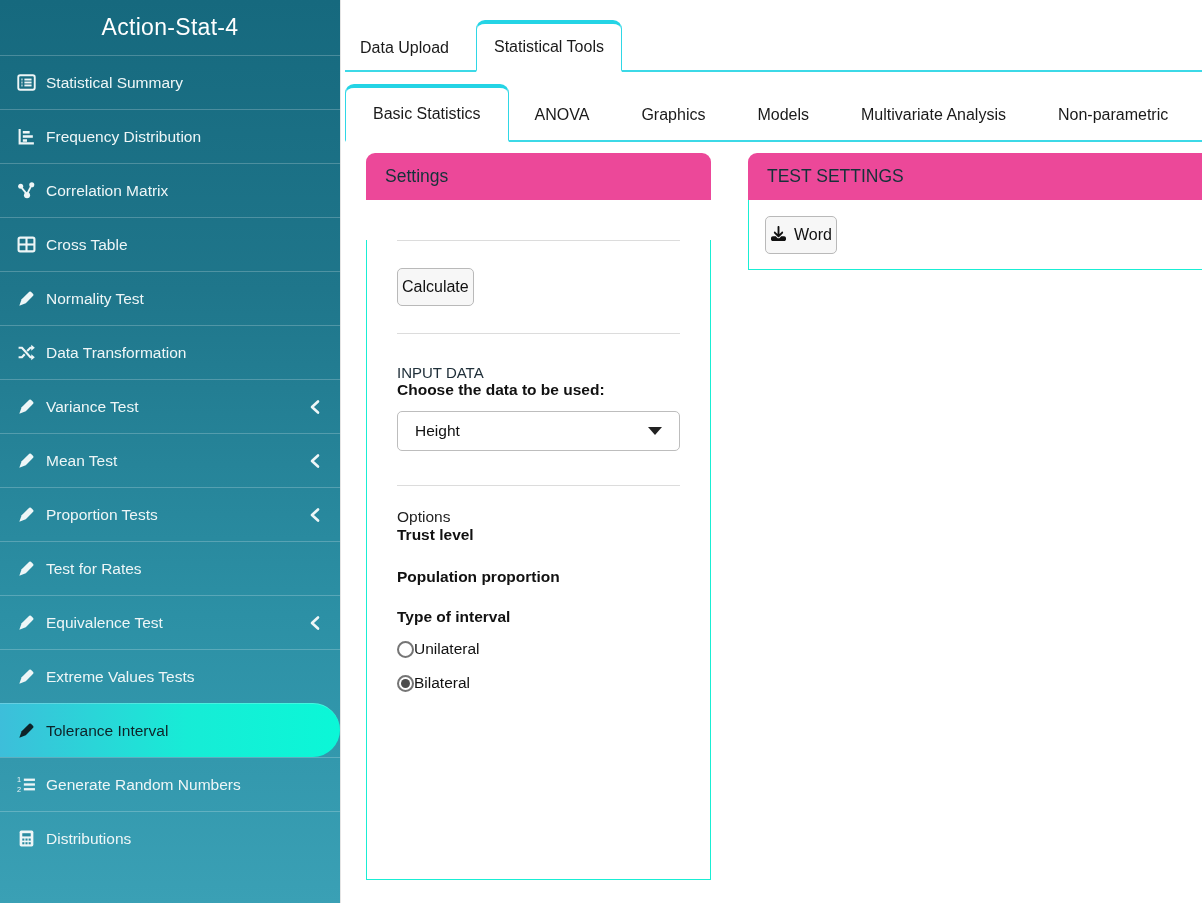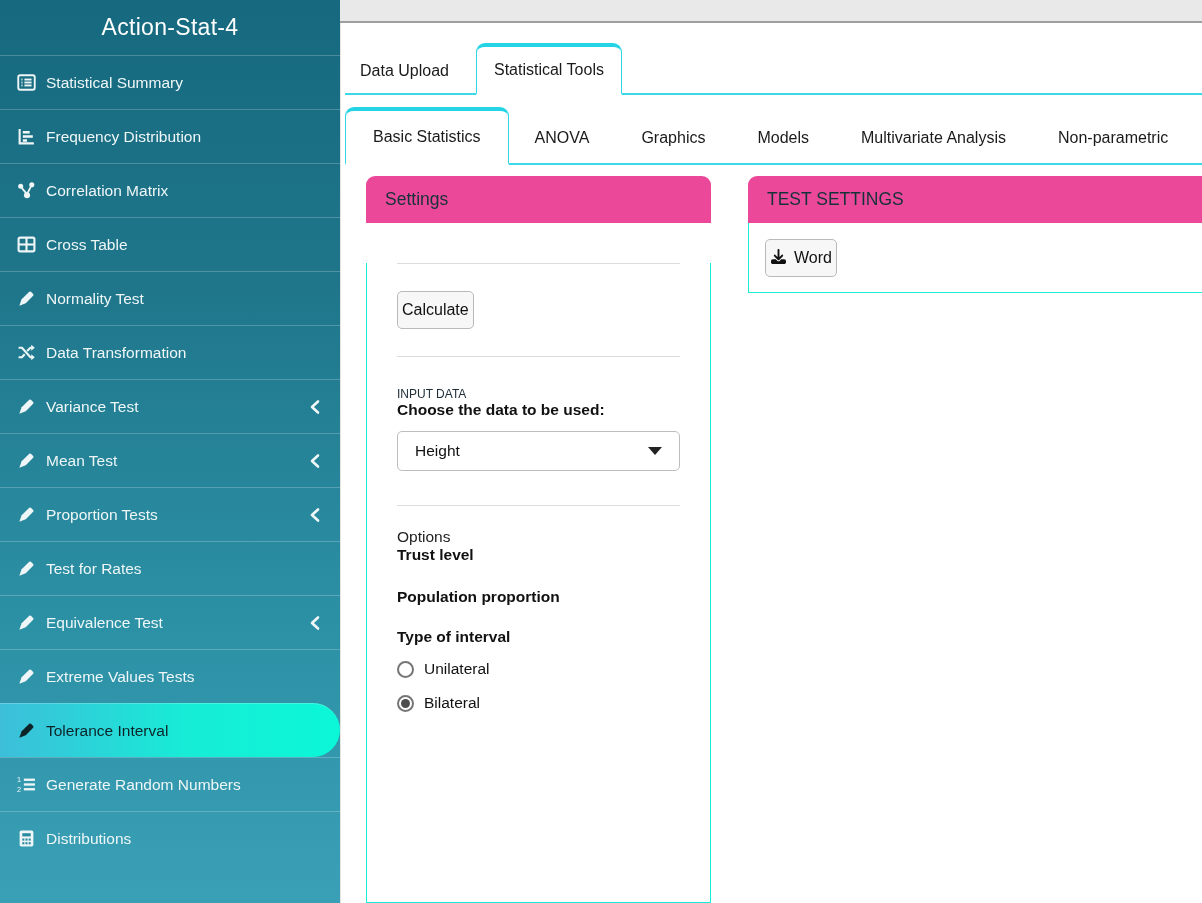--- a/index.html
+++ b/index.html
@@ -28,21 +28,21 @@
   }
   .menu-item .mi-icon { width:26px; margin-right:7px; display:flex; align-items:center; justify-content:center; flex:0 0 26px; }
   .menu-item .mi-icon svg { display:block; }
   .menu-item .chev { margin-left:auto; display:flex; }
   .menu-item.active {
     background:linear-gradient(90deg,#3dbeda 0%, #17ecd6 55%, #0bf7d7 100%);
     color:#0e2328; border-radius:0 28px 28px 0;
   }
 
   
-  .main { flex:1; display:flex; flex-direction:column; min-width:0; }
+  .main { flex:1; display:flex; min-width:0; }
   .topbar { height:80px; background:#e9e9e9; border-bottom:2px solid #9f9f9f; }
   .content { flex:1; background:#fff; border-left:1px solid #e4e4e4; padding:20px 0 0 4px; }
 
   
   .tabrow { display:flex; align-items:flex-end; border-bottom:2px solid #3cd9e7; }
   .tab {
     display:flex; align-items:center; justify-content:center;
     color:#1a1a1a; font-size:16px; cursor:pointer; white-space:nowrap;
     background:transparent;
   }
@@ -76,34 +76,34 @@
   .hr-3 { margin-top:34px; }
 
   .btn {
     display:inline-flex; align-items:center; gap:8px;
     background:#f7f7f7; border:1px solid #b9b9b9; border-radius:5px;
     font-size:16px; color:#111; padding:0 4px; height:38px; cursor:pointer;
     font-family:"Liberation Sans",sans-serif;
   }
   .btn-calculate { margin-top:27px; }
 
-  .sec-heading { font-size:12px; color:#20303a; margin-top:30px; }
+  .sec-heading { font-size:15px; color:#20303a; margin-top:30px; }
   .lbl-bold { font-size:15.5px; font-weight:bold; color:#111; }
   .lbl-plain { font-size:15.5px; color:#222; }
   .mt-22 { margin-top:22px; } .mt-24 { margin-top:24px; }
 
   .field {
     margin-top:12px; height:40px; width:100%;
     border:1px solid #bdbdbd; border-radius:5px; background:#fff;
     display:flex; align-items:center; padding:0 17px; font-size:15.5px; color:#111;
   }
   .select-box { justify-content:space-between; cursor:pointer; }
   .caret { width:0; height:0; border-left:7px solid transparent; border-right:7px solid transparent; border-top:8px solid #222; }
 
-  .radio-row { display:flex; align-items:center; gap:10px; margin-top:12px; height:22px; cursor:pointer; }
+  .radio-row { display:flex; align-items:center; margin-top:12px; height:22px; cursor:pointer; }
   .radio-circle {
     width:17px; height:17px; border:2px solid #757575; border-radius:50%;
     display:flex; align-items:center; justify-content:center; background:#fff; flex:0 0 17px;
   }
   .radio-circle .dot { width:9px; height:9px; border-radius:50%; background:#4d4d4d; display:none; }
   .radio-row.selected .radio-circle .dot { display:block; }
   .radio-label { font-size:15.5px; color:#111; }
 </style>
 </head>
 <body>

